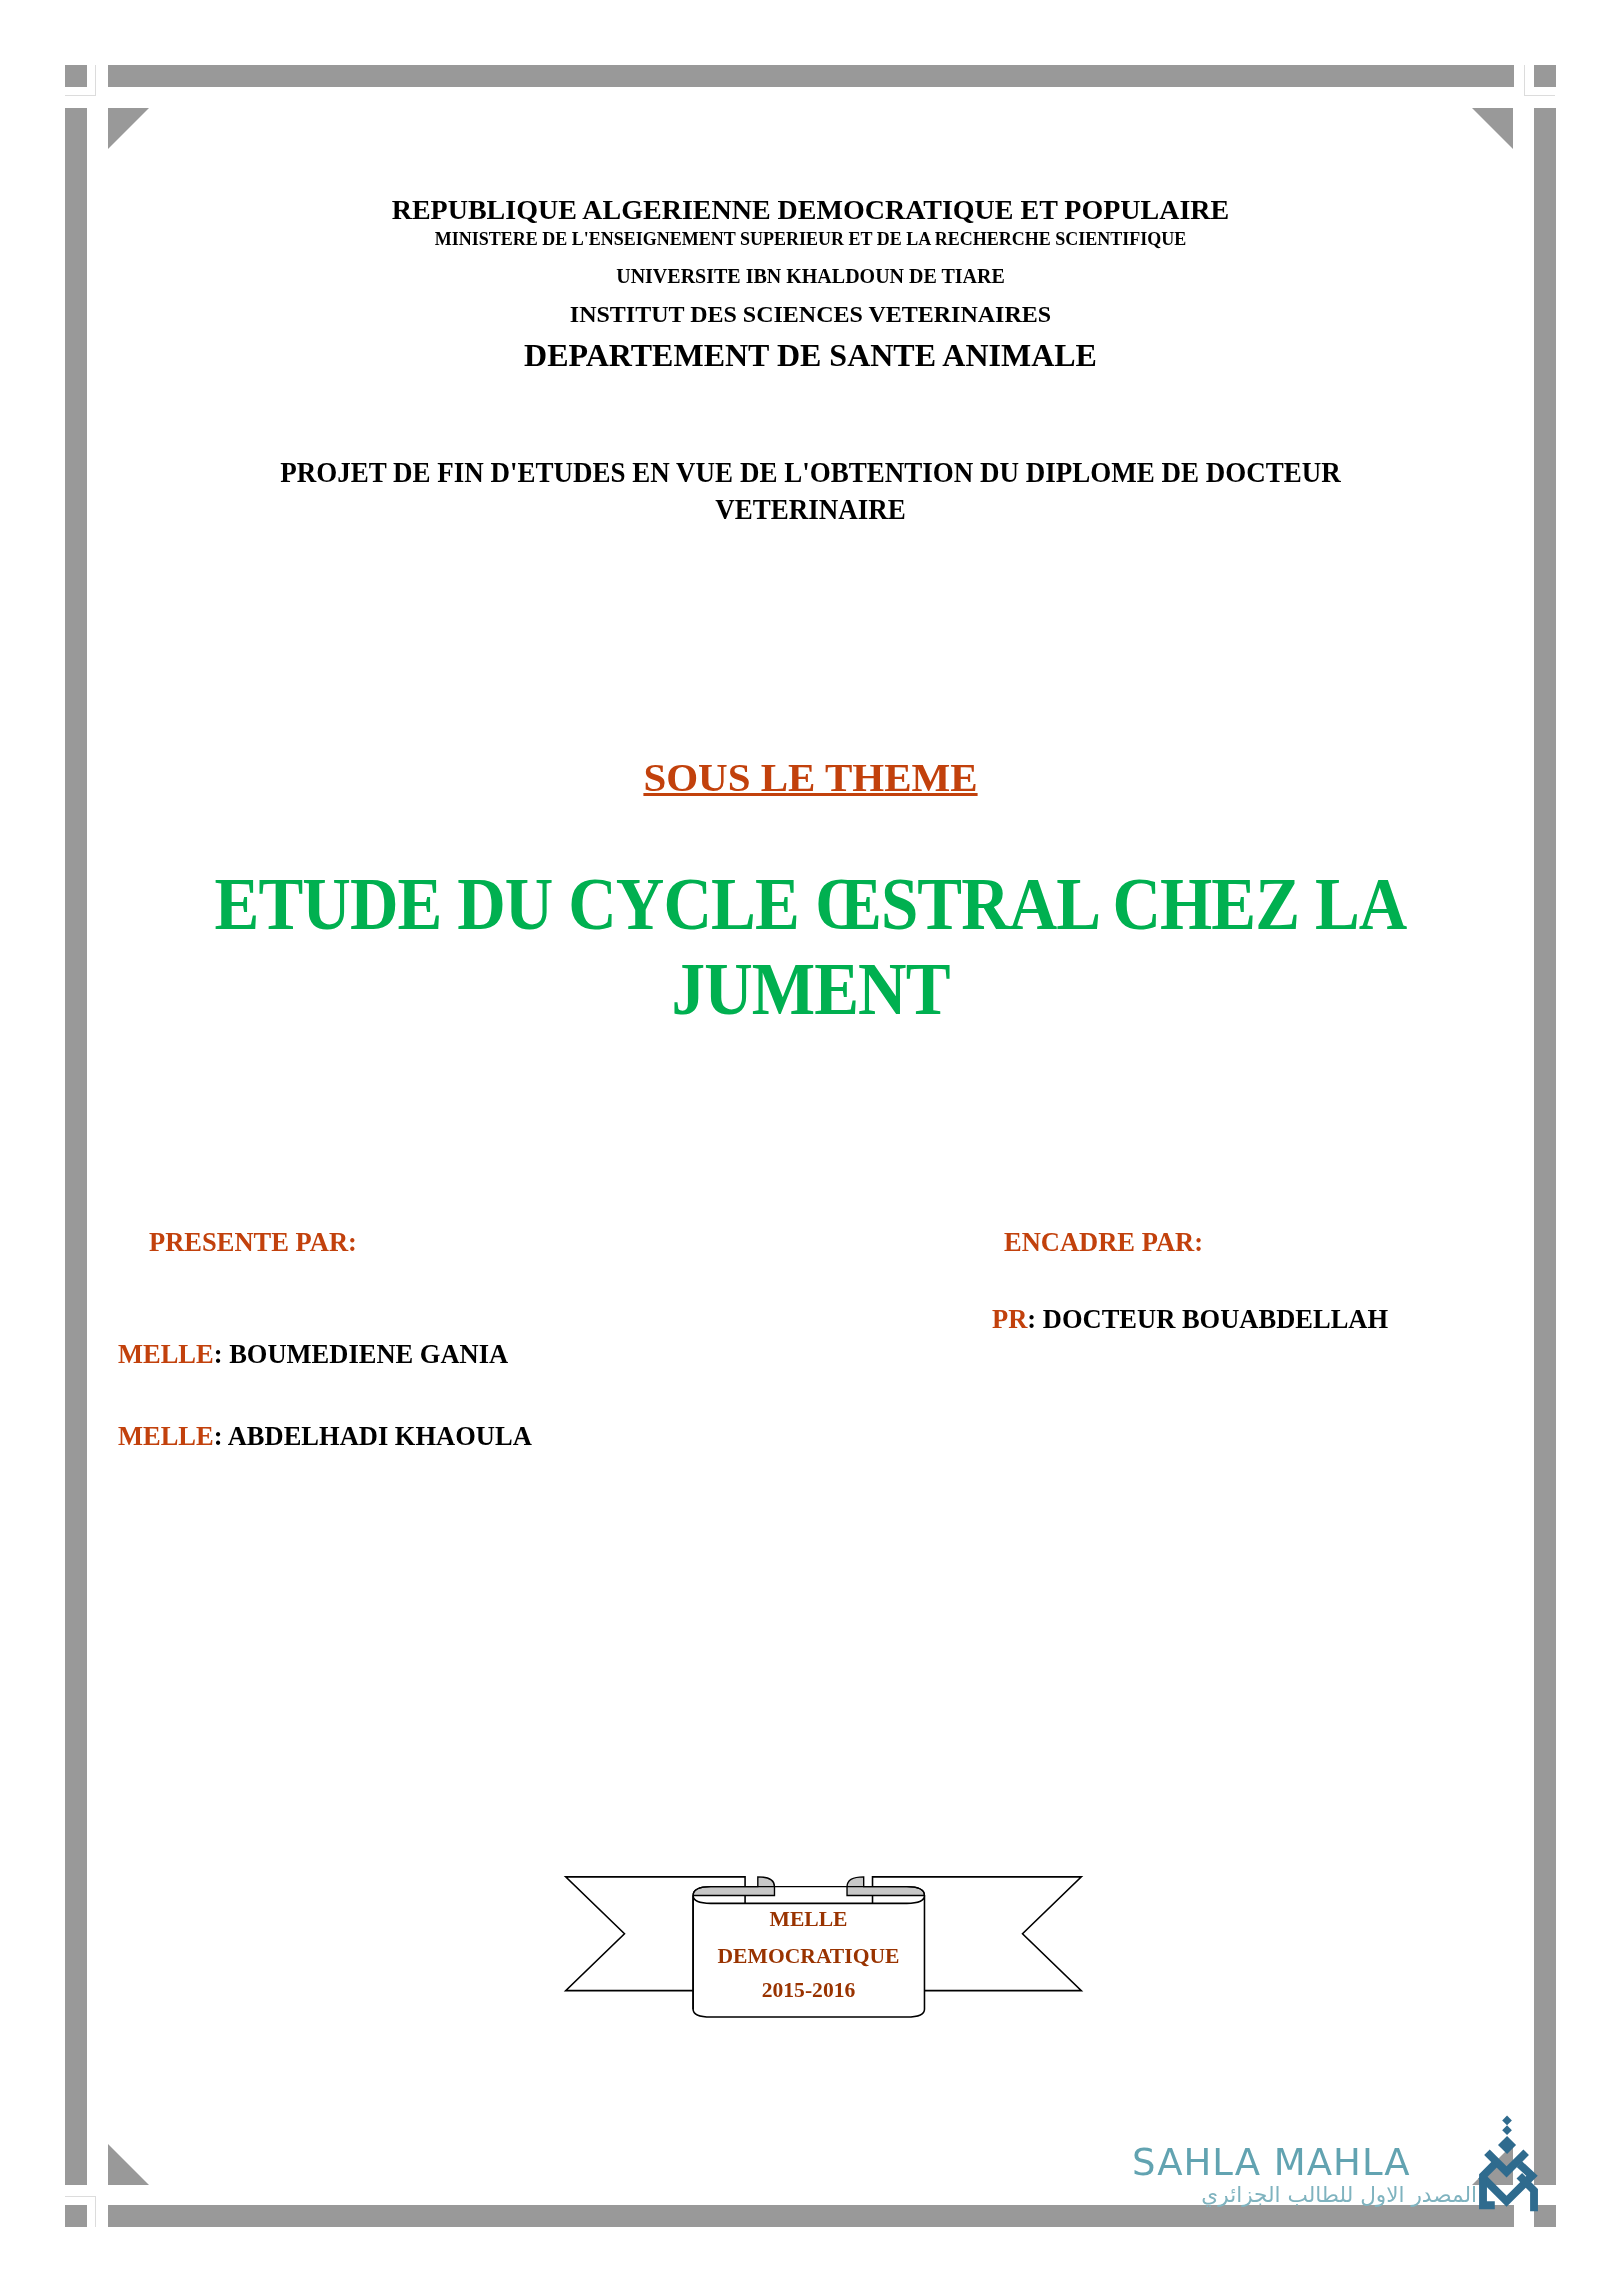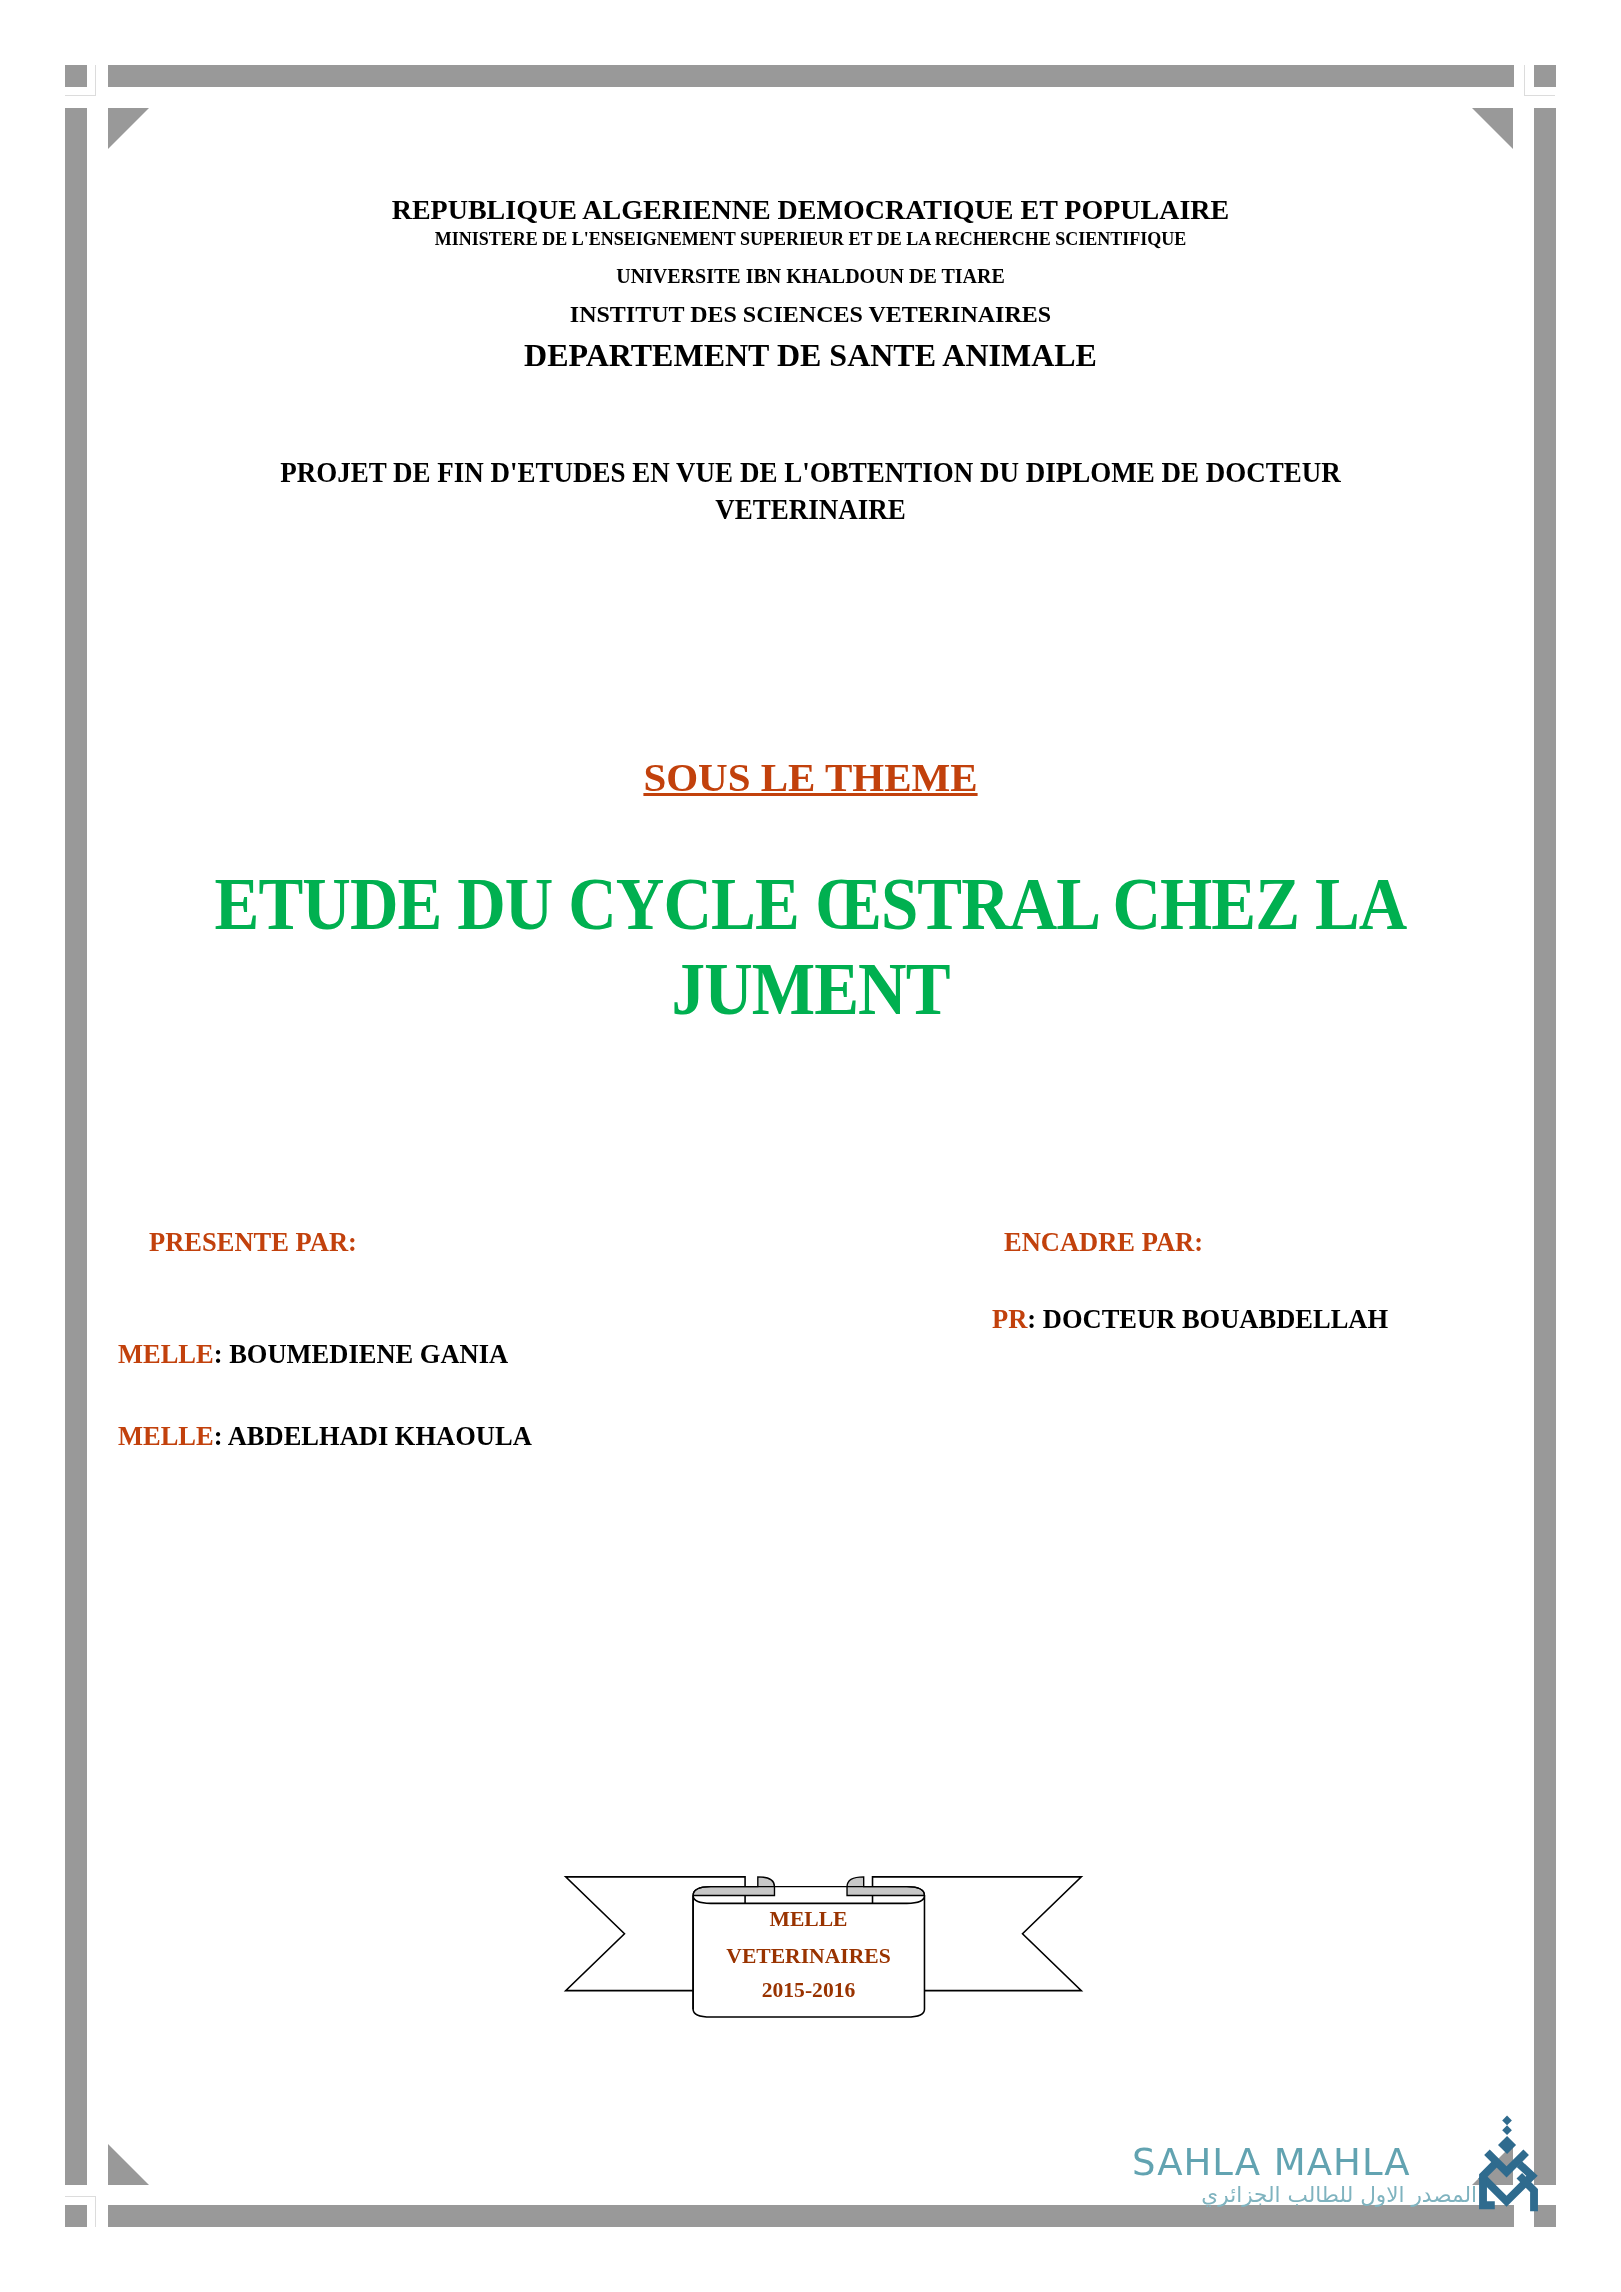--- a/index.html
+++ b/index.html
@@ -83,21 +83,21 @@
 
     <path d="M707,1934 Q707,1925 725,1925 L773,1925 L773,1915 Q790,1915 790,1925 L790,1934 Z" fill="#c8c8c8" stroke="#000" stroke-width="1.4"></path>
 
     <path d="M943,1934 Q943,1925 925,1925 L881,1925 L881,1915 Q864,1915 864,1925 L864,1934 Z" fill="#c8c8c8" stroke="#000" stroke-width="1.4"></path>
 
     <path d="M707,1934 Q707,1942 725,1942 L925,1942 Q943,1942 943,1934 L943,2050 Q943,2058 925,2058 L725,2058 Q707,2058 707,2050 Z" fill="#fff" stroke="#000" stroke-width="1.6"></path>
     <line x1="707" y1="1934" x2="707" y2="2050" stroke="#000" stroke-width="1.6"></line>
     <path d="M707,1934 Q707,1925 725,1925 L925,1925 Q943,1925 943,1934" fill="none" stroke="#000" stroke-width="1.4"></path>
   </svg>
   <div class="ribbon-text" style="top:1907px;">MELLE</div>
-  <div class="ribbon-text" style="top:1944px;">VETERINAIRES</div>
+  <div class="ribbon-text" style="top:1944px;">DEMOCRATIQUE</div>
   <div class="ribbon-text" style="top:1978px;">2015-2016</div>
 </div>
 
 <div>
   <div class="abs" style="left:1132px;top:2141px;font-family:'DejaVu Sans','Liberation Sans',sans-serif;font-size:37px;letter-spacing:1px;color:#5A9FAD;white-space:nowrap;opacity:0.95;">SAHLA MAHLA</div>
   <div class="abs" style="left:1134px;top:2182px;width:343px;font-family:'DejaVu Sans',sans-serif;font-size:21.6px;color:#7FB3BF;white-space:nowrap;direction:rtl;text-align:right;">المصدر الاول للطالب الجزائري</div>
   <svg class="abs" style="left:1475px;top:2115px;" width="69" height="103" viewBox="0 0 70 105">
     <g fill="#2F6B8E">
       <rect x="29" y="2" width="7" height="7" transform="rotate(45 32.5 5.5)"></rect>
       <rect x="29" y="12" width="7" height="7" transform="rotate(45 32.5 15.5)"></rect>

